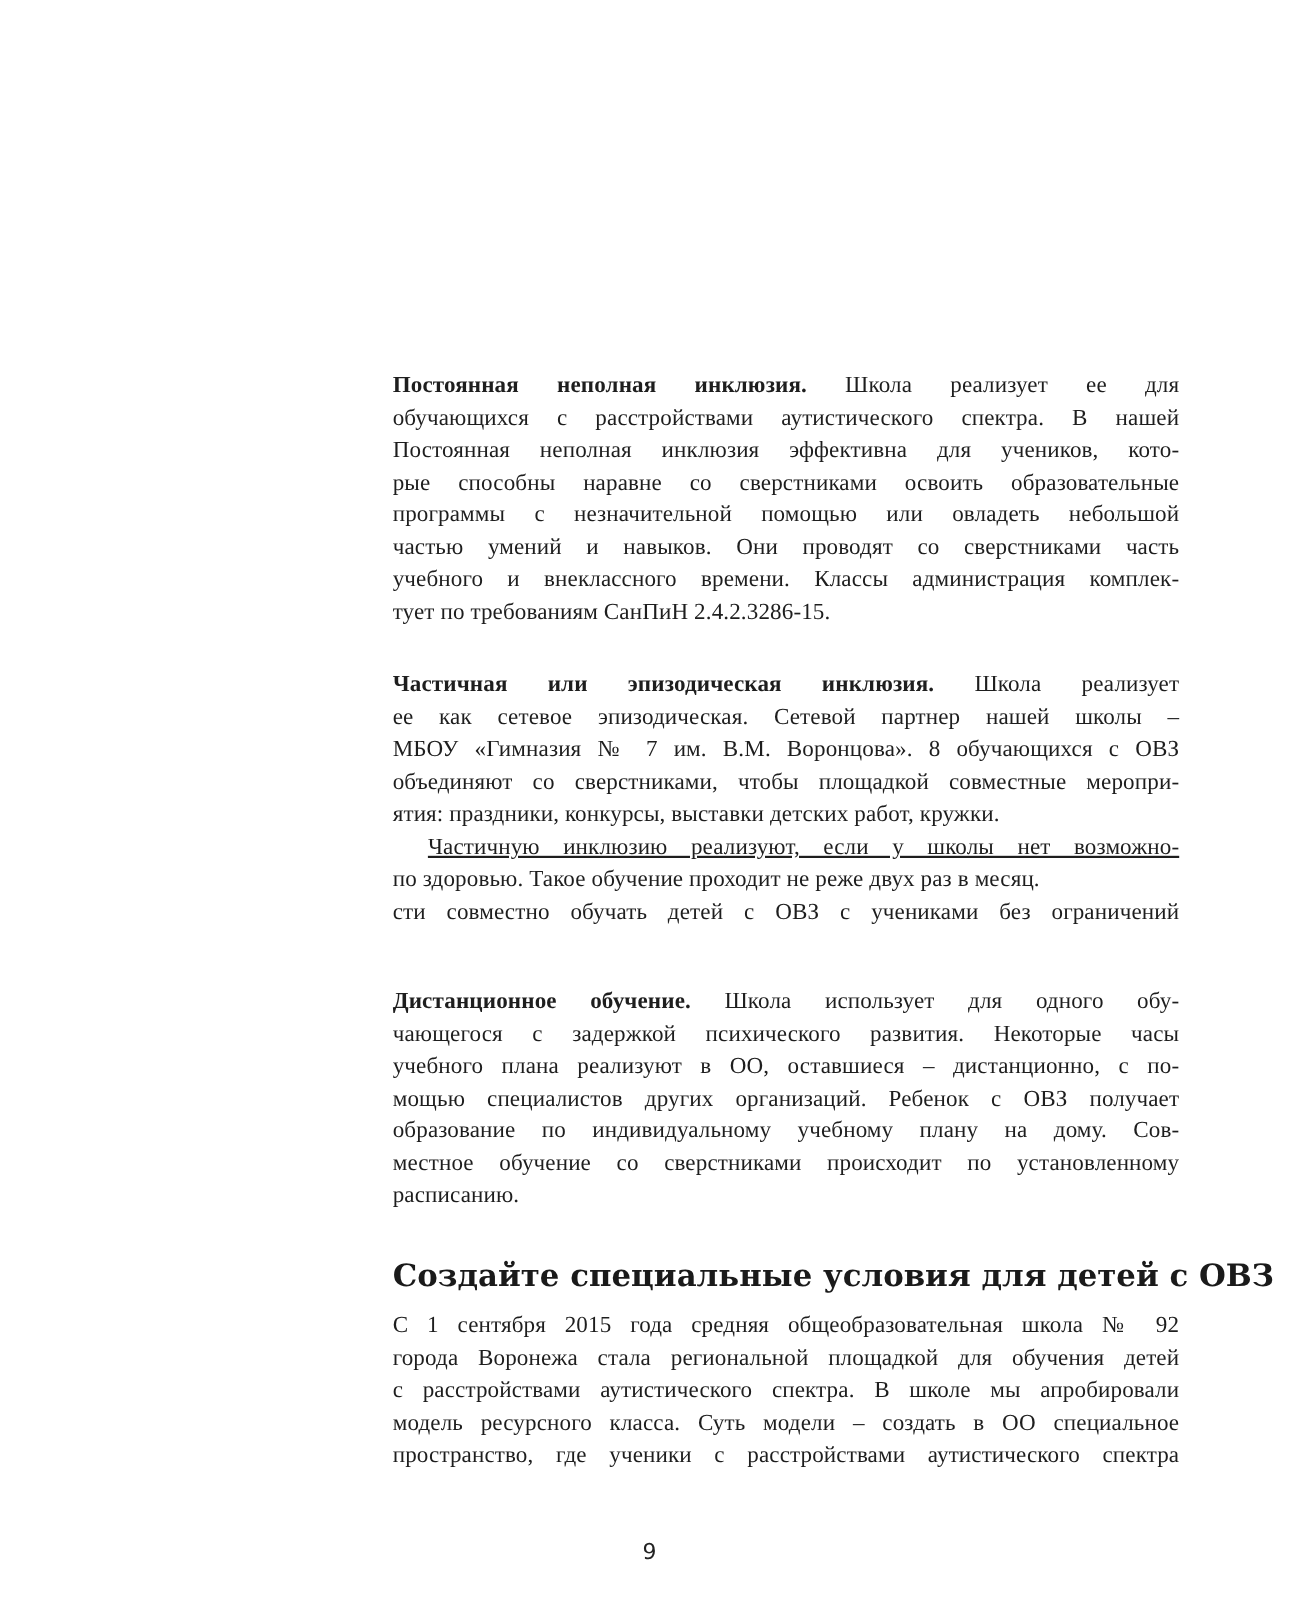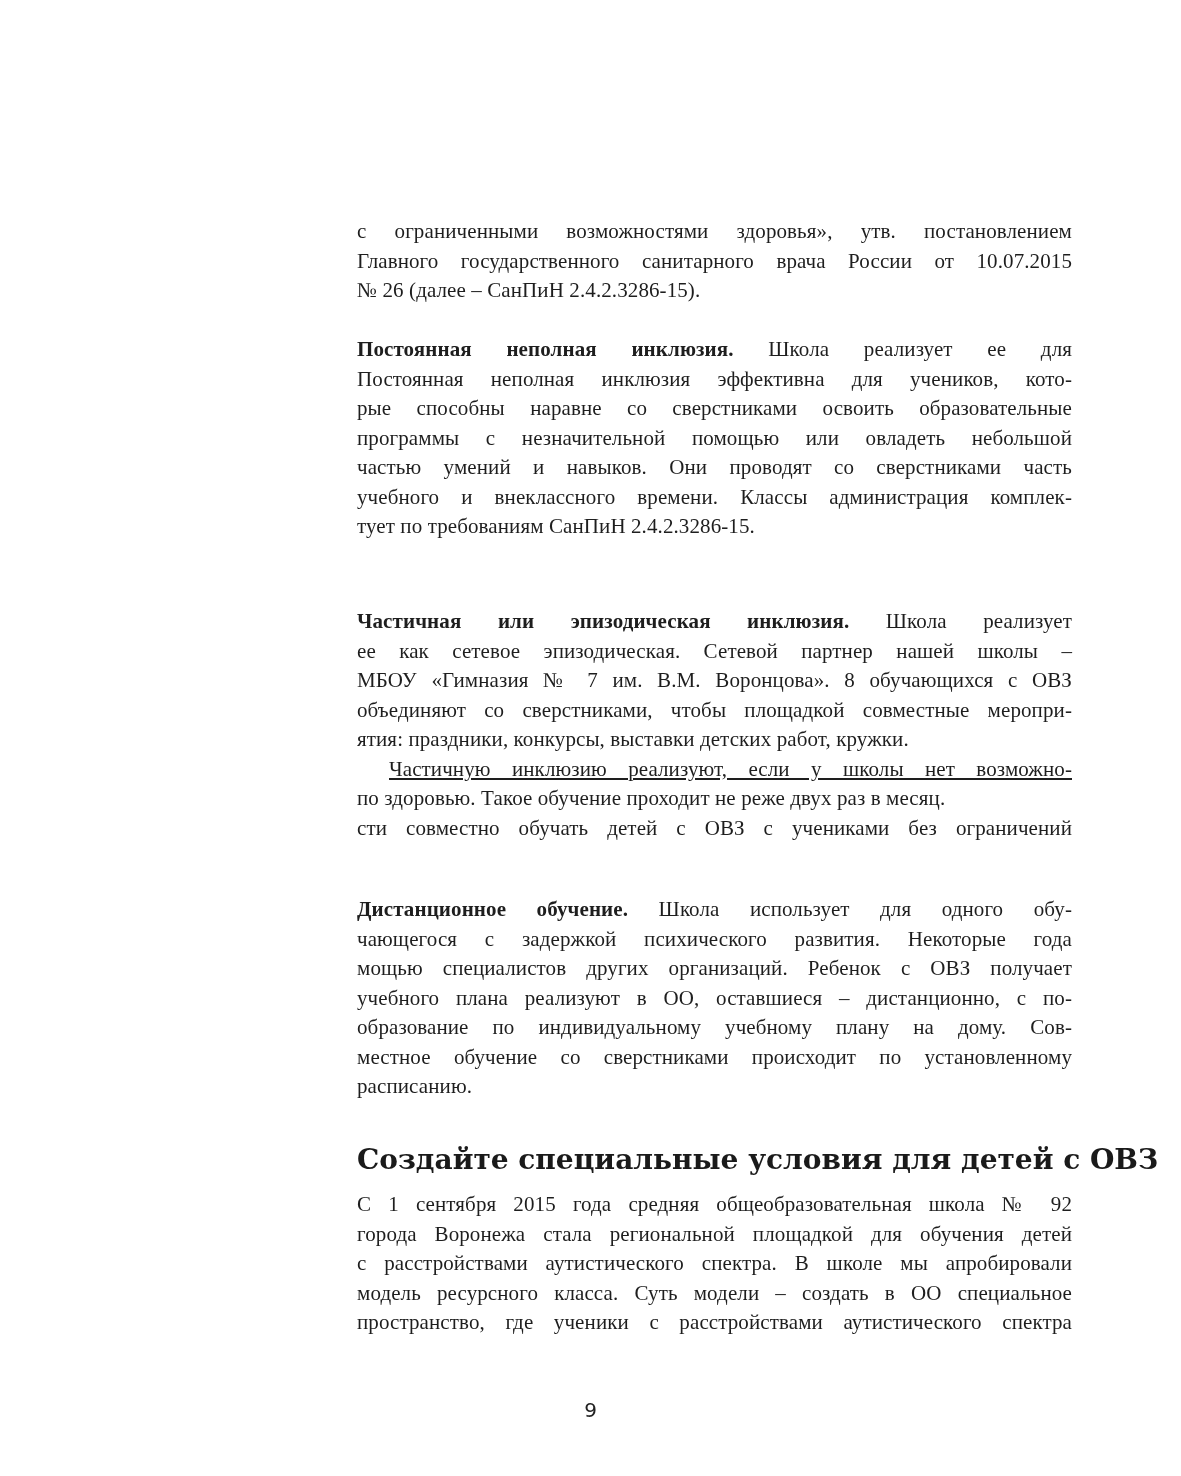--- a/index.html
+++ b/index.html
@@ -17,28 +17,24 @@
              font-family:"DejaVu Serif","Liberation Serif",serif; font-size:28px; line-height:30px;
              white-space:nowrap; color:#1a1a1a; }
   .pagenum { position:absolute; left:0; width:1181px; top:1398px; text-align:center;
              font-family:"DejaVu Sans","Liberation Sans",sans-serif; font-size:20px; color:#222; }
 </style>
 </head>
 <body>
 
 <div class="page">
 
-  <div class="col" style="top:217px;">
-    <span class="line">с ограниченными возможностями здоровья», утв. постановлением</span>
-    <span class="line">Главного государственного санитарного врача России от 10.07.2015</span>
-    <span class="line last">№ 26 (далее – СанПиН 2.4.2.3286-15).</span>
-  </div>
 
   <div class="col" style="top:335px;">
     <span class="line"><b class="lead">Постоянная неполная инклюзия.</b><span> Школа реализует ее для</span></span>
+    <span class="line">обучающихся с расстройствами аутистического спектра. В нашей</span>
     <span class="line">Постоянная неполная инклюзия эффективна для учеников, кото-</span>
     <span class="line">рые способны наравне со сверстниками освоить образовательные</span>
     <span class="line">программы с незначительной помощью или овладеть небольшой</span>
     <span class="line">частью умений и навыков. Они проводят со сверстниками часть</span>
     <span class="line">учебного и внеклассного времени. Классы администрация комплек-</span>
     <span class="line last">тует по требованиям СанПиН 2.4.2.3286-15.</span>
   </div>
 
   <div class="col" style="top:607px;">
     <span class="line"><b class="lead">Частичная или эпизодическая инклюзия.</b><span> Школа реализует</span></span>
@@ -46,23 +42,23 @@
     <span class="line">МБОУ «Гимназия № 7 им. В.М. Воронцова». 8 обучающихся с ОВЗ</span>
     <span class="line">объединяют со сверстниками, чтобы площадкой совместные меропри-</span>
     <span class="line last">ятия: праздники, конкурсы, выставки детских работ, кружки.</span>
     <span class="line indent">Частичную инклюзию реализуют, если у школы нет возможно-</span>
     <span class="line last">по здоровью. Такое обучение проходит не реже двух раз в месяц.</span>
     <span class="line">сти совместно обучать детей с ОВЗ с учениками без ограничений</span>
   </div>
 
   <div class="col" style="top:895px;">
     <span class="line"><b class="lead">Дистанционное обучение.</b><span> Школа использует для одного обу-</span></span>
-    <span class="line">чающегося с задержкой психического развития. Некоторые года</span>
+    <span class="line">чающегося с задержкой психического развития. Некоторые часы</span>
+    <span class="line">учебного плана реализуют в ОО, оставшиеся – дистанционно, с по-</span>
     <span class="line">мощью специалистов других организаций. Ребенок с ОВЗ получает</span>
-    <span class="line">учебного плана реализуют в ОО, оставшиеся – дистанционно, с по-</span>
     <span class="line">образование по индивидуальному учебному плану на дому. Сов-</span>
     <span class="line">местное обучение со сверстниками происходит по установленному</span>
     <span class="line last">расписанию.</span>
   </div>
 
   <div class="heading">Создайте специальные условия для детей с ОВЗ</div>
 
   <div class="col" style="top:1190px;">
     <span class="line">С 1 сентября 2015 года средняя общеобразовательная школа № 92</span>
     <span class="line">города Воронежа стала региональной площадкой для обучения детей</span>

